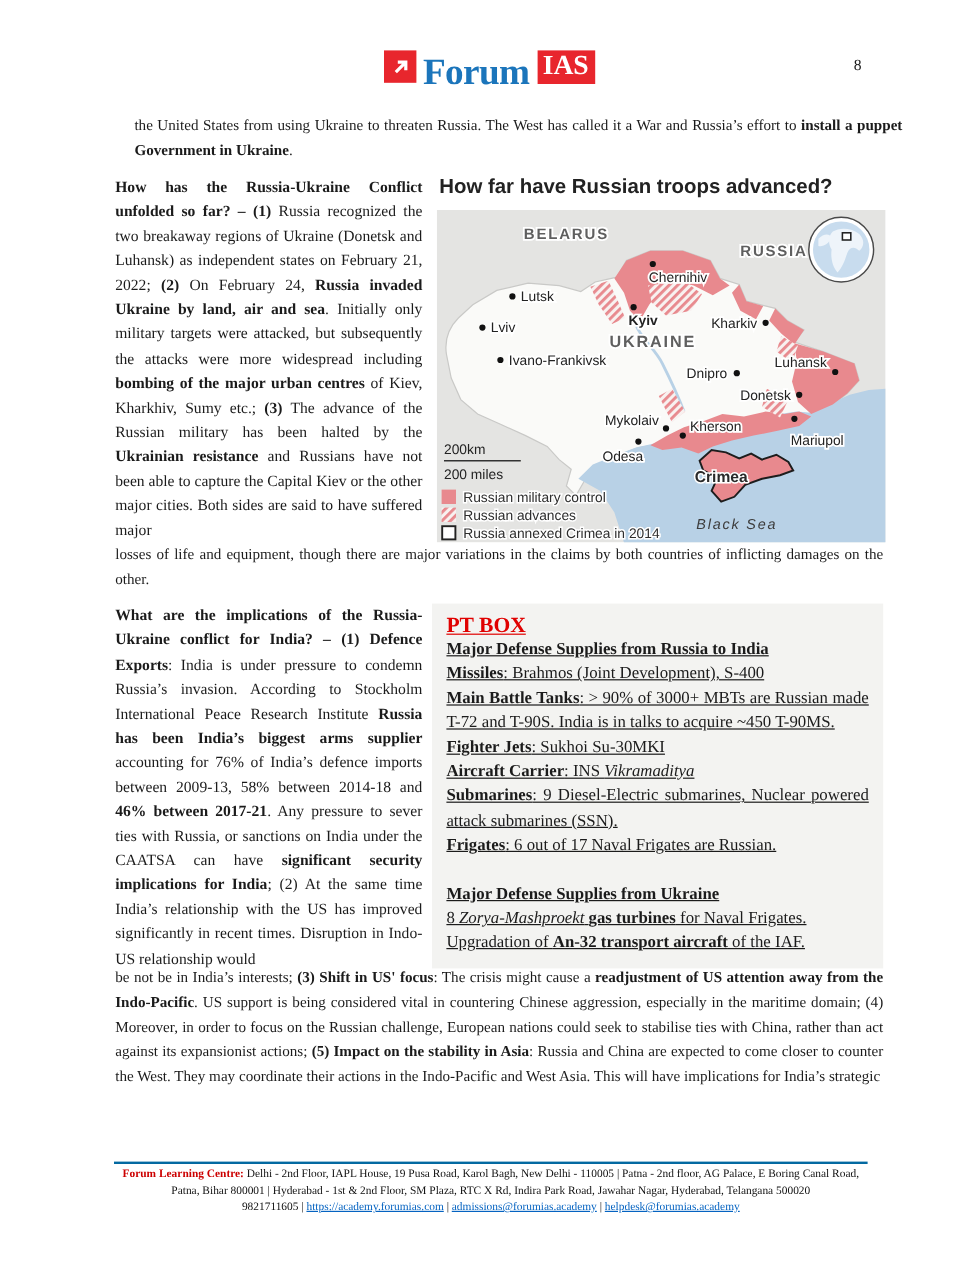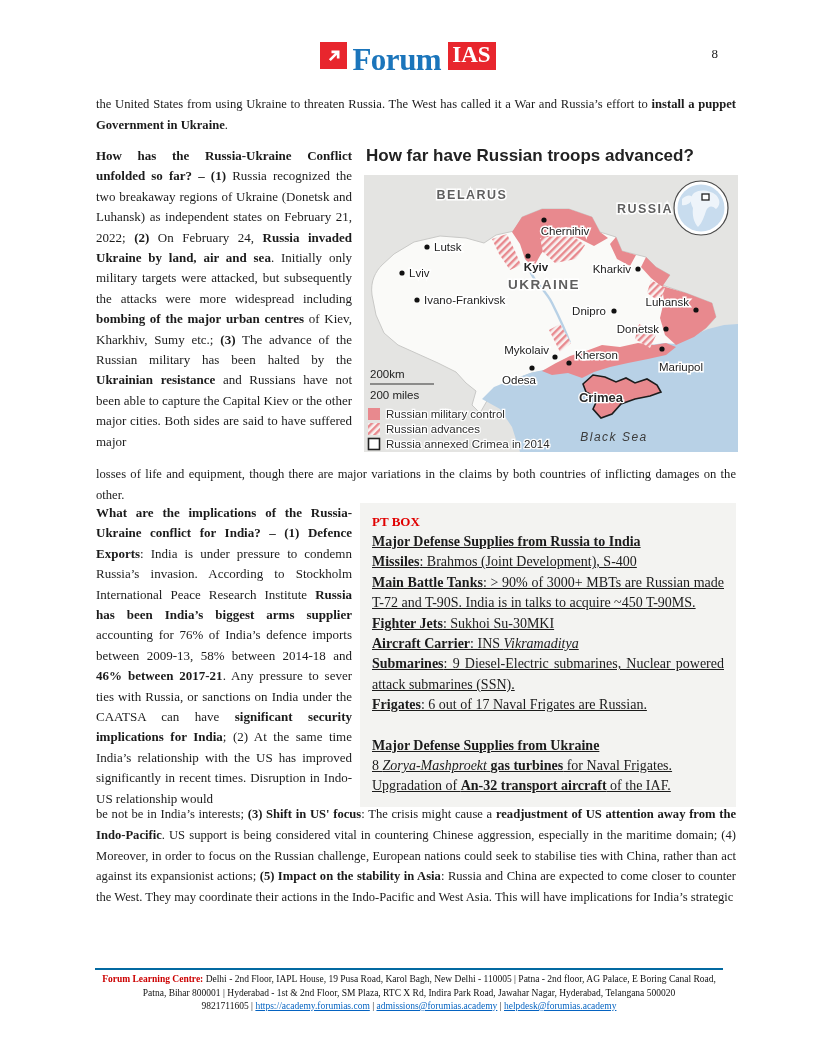--- a/index.html
+++ b/index.html
@@ -10,45 +10,45 @@
 
   
   .header{position:absolute;top:42px;left:0;right:0;display:flex;justify-content:center;}
   .logo{display:inline-flex;align-items:flex-start;gap:5px;}
   .logo-arrow{width:27px;height:27px;background:#e8262d;display:flex;align-items:center;justify-content:center;}
   .logo-forum{font-family:"Liberation Serif",serif;font-weight:bold;font-size:31px;color:#1b75bb;letter-spacing:-0.5px;}
   .logo-ias{font-family:"Liberation Serif",serif;font-weight:bold;font-size:23px;color:#fff;background:#e8262d;padding:0 5px 2px 4px;margin-left:2px;}
   .pageno{position:absolute;top:46px;right:98px;font-size:13px;}
 
   
-  .intro{position:absolute;top:94px;left:96px;width:640px;}
+  .intro{position:absolute;top:94px;left:112px;width:640px;}
   .bodytext{font-size:12.6px;line-height:20.8px;text-align:justify;margin:0;}
   .row1{position:absolute;top:146px;left:96px;width:640px;display:flex;gap:12px;}
   .row2{position:absolute;top:503px;left:96px;width:640px;display:flex;gap:8px;}
   .col-left{flex:0 0 256px;width:256px;}
   .col-left .bodytext{font-size:13px;line-height:20.4px;}
-  .cont1{position:absolute;top:464px;left:96px;width:640px;}
+  .cont1{position:absolute;top:452px;left:96px;width:640px;}
   .cont2{position:absolute;top:804px;left:96px;width:640px;}
 
   
   .map-col{flex:1;}
   .map-title{font-family:"Liberation Sans",sans-serif;font-weight:bold;font-size:17px;color:#222;margin:0 0 9px 2px;}
   svg text{font-family:"Liberation Sans",sans-serif;}
   .city{font-size:11.5px;fill:#222;stroke:#fff;stroke-width:3px;paint-order:stroke;}
   .city-b{font-weight:bold;}
   .country{font-size:12.5px;font-weight:bold;fill:#5f5f5f;letter-spacing:1.5px;stroke:#fff;stroke-width:3px;paint-order:stroke;}
   .country-uk{font-size:13.5px;}
   .scaletxt{font-size:11.5px;fill:#222;}
   .legendtxt{font-size:11.5px;fill:#2d2d2d;stroke:#fff;stroke-width:2.5px;paint-order:stroke;}
   .sealabel{font-size:12px;font-style:italic;fill:#3c3c3c;letter-spacing:1.5px;}
   .crimealabel{font-size:13px;font-weight:bold;fill:#2a2a2a;stroke:#fff;stroke-width:2.5px;paint-order:stroke;}
 
   
   .ptbox{flex:1;background:#f3f3f1;padding:8px 12px 10px 12px;align-self:flex-start;}
-  .ptbox-tag{color:#e00000;font-weight:bold;font-size:13px;line-height:21px;}
+  .ptbox-tag{color:#e00000;font-weight:bold;font-size:18px;line-height:21px;text-decoration:underline;}
   .ptline{font-size:14px;line-height:20.4px;text-align:justify;margin:0;text-decoration:underline;}
   .ptspacer{height:20px;}
 
   
   .footer{position:absolute;top:968px;left:95px;width:628px;border-top:2px solid #0369a1;
           padding-top:3px;text-align:center;font-size:9.5px;line-height:13.5px;color:#111;}
   .footer-label{color:#cc0000;font-weight:bold;}
   .flink{color:#0563c1;text-decoration:underline;}
 </style>
 </head>

